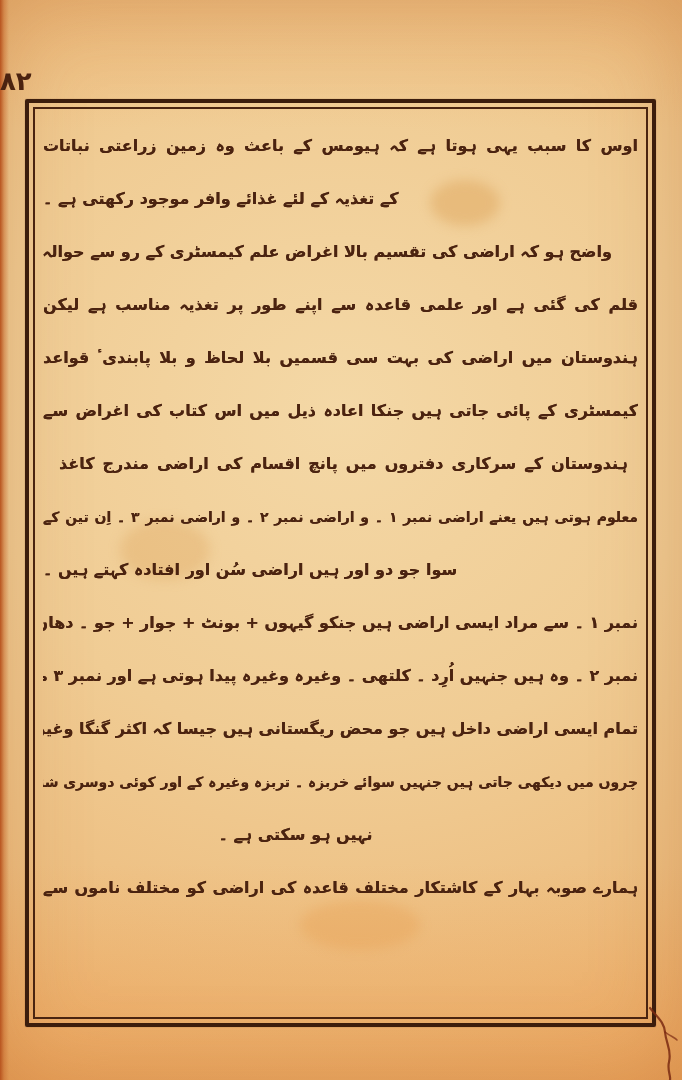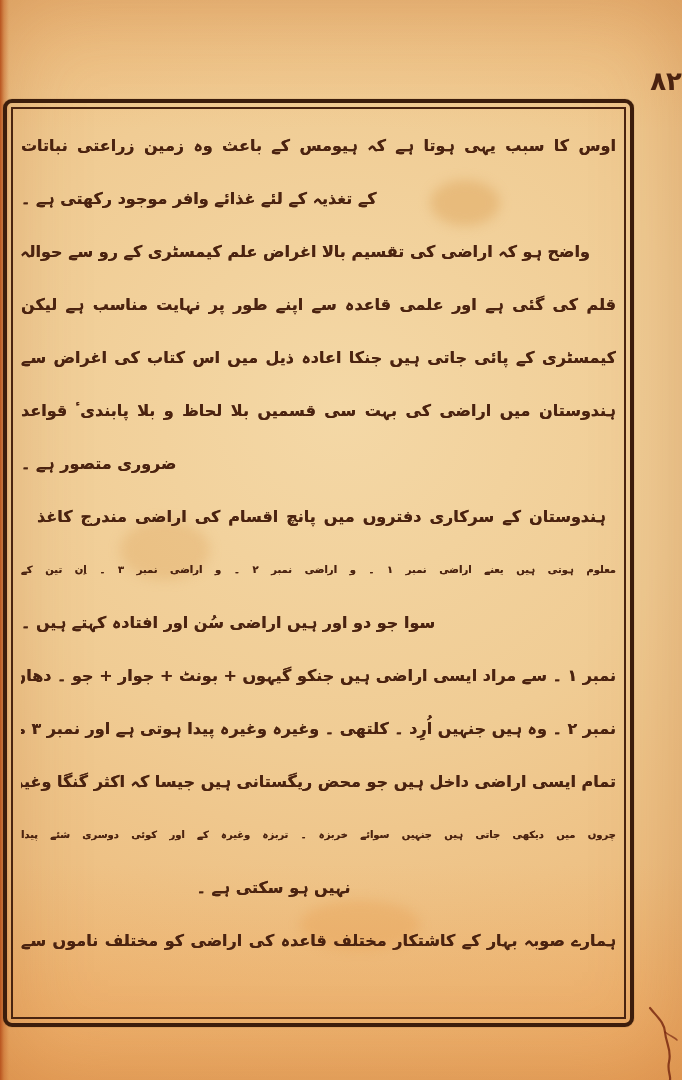--- a/index.html
+++ b/index.html
@@ -20,47 +20,47 @@
   .left-edge{
     position:absolute;left:0;top:0;width:9px;height:1080px;pointer-events:none;
     background:linear-gradient(90deg,#b8541f 0%,rgba(200,110,50,.55) 45%,rgba(200,110,50,0) 100%);
   }
   .stain{position:absolute;border-radius:50%;pointer-events:none;filter:blur(6px);}
   .stain.s1{left:430px;top:180px;width:70px;height:46px;background:rgba(214,150,70,.35);}
   .stain.s2{left:120px;top:520px;width:90px;height:60px;background:rgba(220,160,85,.30);}
   .stain.s3{left:300px;top:900px;width:120px;height:50px;background:rgba(230,150,70,.28);}
 
   .page-number{
-    position:absolute;top:66px;left:0;width:682px;text-align:right;
+    position:absolute;top:66px;left:0;width:682px;text-align:left;
     font-size:26px;font-weight:bold;color:#4b2310;letter-spacing:2px;
   }
 
   .frame-outer{
-    position:absolute;left:3px;top:99px;width:623px;height:920px;
-    border:4px solid #3c1d0c;border-radius:9px;
+    position:absolute;left:25px;top:99px;width:623px;height:920px;
+    border:4px solid #3c1d0c;border-radius:2px;
     box-shadow:0 0 1px rgba(60,29,12,.6);
     text-decoration:underline;
   }
   .frame-inner{
     position:absolute;inset:4px;
     border:2px solid #4a2410;
   }
   .text-area{
     position:absolute;inset:0;padding:12px 8px 6px 8px;
     display:flex;flex-direction:column;
     color:#4b2310;
   }
   .line{
     height:53px;line-height:50px;flex:0 0 53px;
     font-size:16px;font-weight:bold;overflow:hidden;
     text-align:justify;text-align-last:justify;
     text-shadow:0 0 .6px rgba(75,35,16,.85);
     white-space:nowrap;
   }
-  .line.tight{font-size:10px;}
+  .line.tight{font-size:14px;}
   .line.left{text-align:left;text-align-last:left;}
   .line.center{text-align:center;text-align-last:center;margin-right:90px;}
   .line.indent{padding-right:26px;}
   .line.indent-sm{padding-right:10px;margin-left:16px;}
 
   .tear-svg{position:absolute;left:0;top:0;pointer-events:none;}
 </style>
 </head>
 <body>
 
@@ -71,24 +71,23 @@
 <div class="stain s3"></div>
 
 <div class="page-number">۸۲</div>
 
 <div class="frame-outer">
   <div class="frame-inner">
     <div class="text-area">
       <div class="line">اوس کا سبب یہی ہوتا ہے کہ ہیومس کے باعث وہ زمین زراعتی نباتات</div>
       <div class="line left">کے تغذیہ کے لئے غذائے وافر موجود رکھتی ہے ۔</div>
       <div class="line indent">واضح ہو کہ اراضی کی تقسیم بالا اغراض علم کیمسٹری کے رو سے حوالہٴ</div>
-      <div class="line">قلم کی گئی ہے اور علمی قاعدہ سے اپنے طور پر نہایت مناسب ہے لیکن</div>
+      <div class="line">قلم کی گئی ہے اور علمی قاعدہ سے اپنے طور پر تغذیہ مناسب ہے لیکن</div>
+      <div class="line">ہندوستان میں اراضی کی بہت سی قسمیں بلا لحاظ و بلا پابندیٴ قواعد</div>
       <div class="line">کیمسٹری کے پائی جاتی ہیں جنکا اعادہ ذیل میں اس کتاب کی اغراض سے</div>
-      <div class="line">ہندوستان میں اراضی کی بہت سی قسمیں بلا لحاظ و بلا پابندیٴ قواعد</div>
-      <div class="line left">ضروری متصور ہے ۔</div>
       <div class="line indent-sm">ہندوستان کے سرکاری دفتروں میں پانچ اقسام کی اراضی مندرج کاغذ</div>
       <div class="line tight">معلوم ہوتی ہیں یعنے اراضی نمبر ۱ ۔ و اراضی نمبر ۲ ۔ و اراضی نمبر ۳ ۔ اِن تین کے</div>
       <div class="line left">سوا جو دو اور ہیں اراضی سُن اور افتادہ کہتے ہیں ۔</div>
       <div class="line">نمبر ۱ ۔ سے مراد ایسی اراضی ہیں جنکو گیہوں + بونٹ + جوار + جو ۔ دھان ۔</div>
       <div class="line">نمبر ۲ ۔ وہ ہیں جنہیں اُرِد ۔ کلتھی ۔ وغیرہ وغیرہ پیدا ہوتی ہے اور نمبر ۳ میں</div>
       <div class="line">تمام ایسی اراضی داخل ہیں جو محض ریگستانی ہیں جیسا کہ اکثر گنگا وغیرہ کے</div>
       <div class="line tight">چروں میں دیکھی جاتی ہیں جنہیں سوائے خربزہ ۔ تربزہ وغیرہ کے اور کوئی دوسری شئے پیدا</div>
       <div class="line center">نہیں ہو سکتی ہے ۔</div>
       <div class="line">ہمارے صوبہ بہار کے کاشتکار مختلف قاعدہ کی اراضی کو مختلف ناموں سے</div>
     </div>

